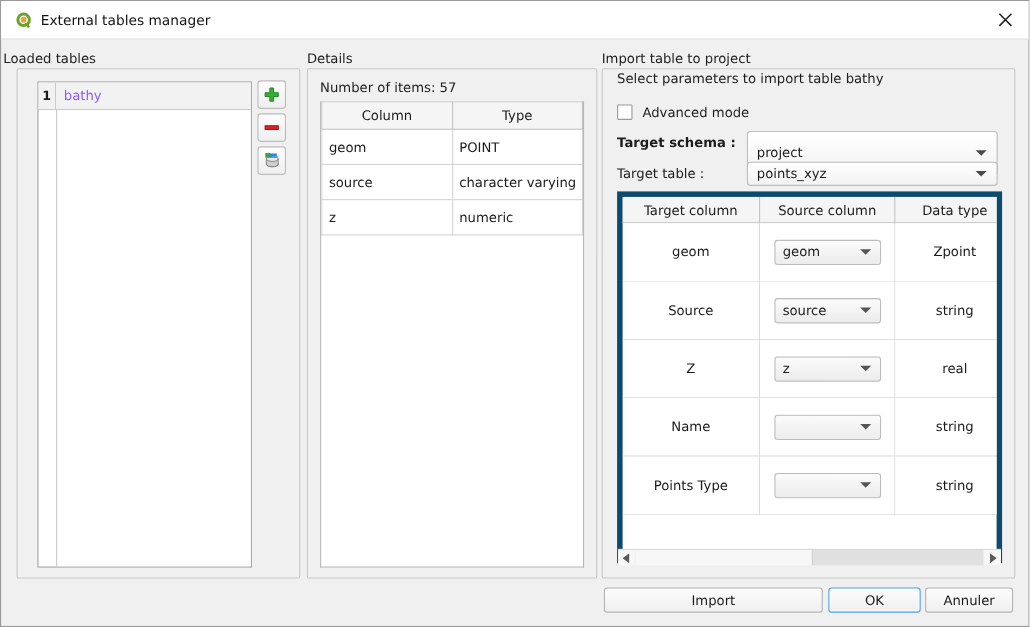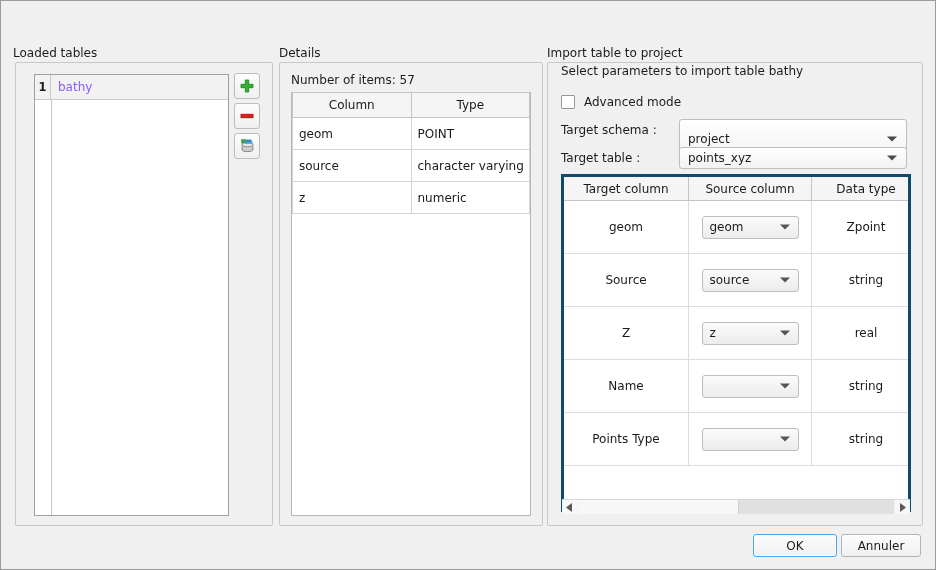--- a/index.html
+++ b/index.html
@@ -235,21 +235,21 @@
     border-right: 5px solid transparent;
     border-top: 5px solid #4a4a4a;
   }
 
   
   #map-wrap {
     position: absolute;
     left: 560px; top: 173px;
     width: 350px; height: 338px;
     background: #ffffff;
-    border: 3px solid #0c4a6e;
+    border: 5px solid #0c4a6e;
     box-sizing: border-box;
     overflow: hidden;
   }
   table.map {
     border-collapse: collapse;
     width: 348px;
     table-layout: fixed;
   }
   table.map th {
     height: 21px;
@@ -354,22 +354,37 @@
   .btn.default {
     border: 1px solid #4da3e8;
     box-shadow: inset 0 0 0 1px #ffffff;
   }
 </style>
 </head>
 <body>
 
 <div id="window">
 
-
-  <div class="group-label" style="left:12px; top:45px;">Loaded tables</div>
+  <div id="titlebar">
+    <span id="app-icon">
+      <svg width="17" height="17" viewBox="0 0 17 17">
+        <path d="M8.5 1.4 A6.6 6.6 0 1 0 8.5 14.6 A6.6 6.6 0 1 0 8.5 1.4 Z M8.5 4.1 A3.9 3.9 0 1 1 8.5 11.9 A3.9 3.9 0 1 1 8.5 4.1 Z" fill="#6aa32c"></path>
+        <path d="M10.6 10.4 L14.3 14.1 L12.6 15.6 L9.3 11.7 Z" fill="#6aa32c"></path>
+        <circle cx="8.5" cy="8" r="2.7" fill="#e8a33d"></circle>
+      </svg>
+    </span>
+    <span id="title-text">External tables manager</span>
+    <div id="close-btn">
+      <svg width="14" height="14" viewBox="0 0 14 14">
+        <path d="M1.5 1.5 L12.5 12.5 M12.5 1.5 L1.5 12.5" stroke="#222222" stroke-width="1.4" fill="none"></path>
+      </svg>
+    </div>
+  </div>
+
+  <div class="group-label" style="left:2px; top:45px;">Loaded tables</div>
   <div class="group-frame" style="left:14px; top:61px; width:258px; height:464px;"></div>
 
   <div id="tables-list">
     <div class="tbl-row">
       <div class="tbl-row-num">1</div>
       <div class="tbl-row-name">bathy</div>
     </div>
     <div id="list-empty"></div>
   </div>
 
@@ -427,21 +442,21 @@
   <div class="group-label" style="left:546px; top:45px;">Import table to project</div>
   <div class="group-frame" style="left:546px; top:61px; width:376px; height:464px;"></div>
 
   <div id="sel-params">Select parameters to import table bathy</div>
 
   <div id="adv-row">
     <span class="cbox"></span>
     <span id="adv-label">Advanced mode</span>
   </div>
 
-  <div class="field-label" style="left:560px; top:122px;">Target schema :</div>
+  <div class="field-label" style="left:560px; top:122px;font-weight:bold;">Target schema :</div>
   <div class="combo" style="left:678px; top:118px; width:228px; height:40px;">
     <span class="combo-text">project</span>
     <span class="combo-arrow"></span>
   </div>
 
   <div class="field-label" style="left:560px; top:150px;">Target table :</div>
   <div class="combo" style="left:678px; top:146px; width:228px; height:22px;">
     <span class="combo-text">points_xyz</span>
     <span class="combo-arrow"></span>
   </div>
@@ -518,16 +533,17 @@
     </div>
     <div id="sb-thumb"></div>
     <div id="sb-track-right"></div>
     <div class="sb-arrow" id="sb-right">
       <svg width="7" height="9" viewBox="0 0 7 9">
         <path d="M1 0 L1 9 L7 4.5 Z" fill="#5a5a5a"></path>
       </svg>
     </div>
   </div>
 
+  <div class="btn" style="left:548px; top:533px; width:199px;">Import</div>
   <div class="btn default" style="left:752px; top:533px; width:84px;">OK</div>
   <div class="btn" style="left:840px; top:533px; width:80px;">Annuler</div>
 
 </div>
 
 </body></html>

